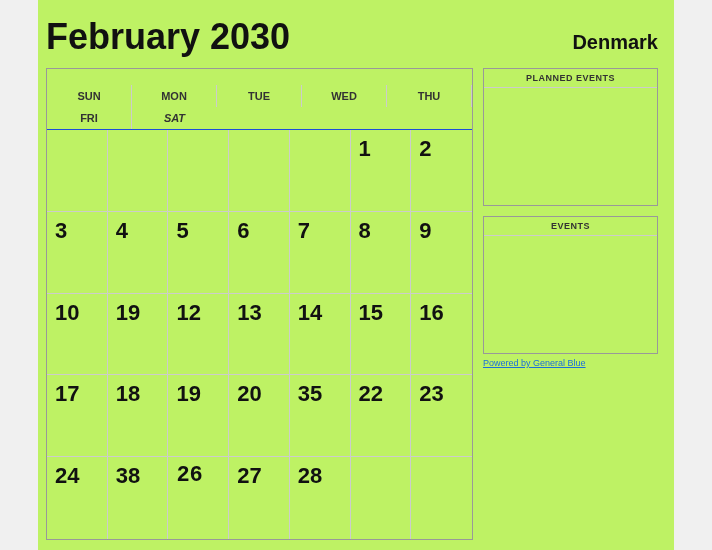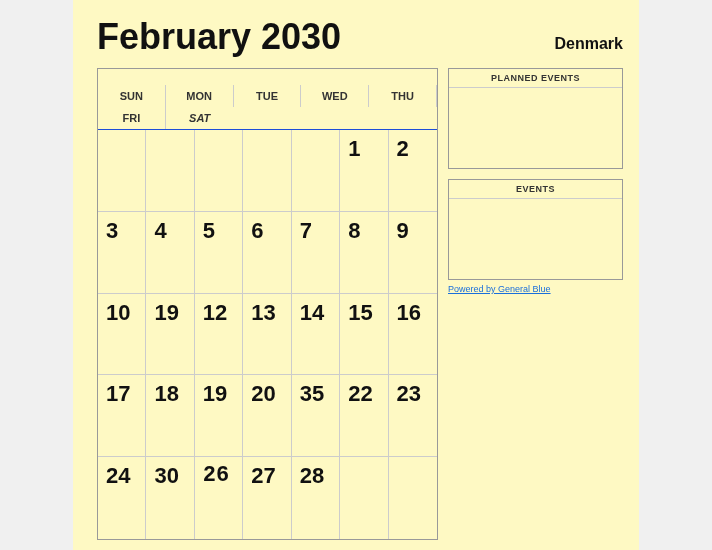--- a/index.html
+++ b/index.html
@@ -6,40 +6,40 @@
     body {
       background: #f0f0f0;
       font-family: Arial, sans-serif;
       display: flex;
       justify-content: center;
       align-items: center;
       width: 712px;
       height: 550px;
     }
     .page {
-      background: #fef9c3;
-      width: 566px;
+      background: #bef264;
+      width: 636px;
       height: 550px;
-      padding: 16px 16px 10px 24px;
+      padding: 16px 16px 10px 8px;
       display: flex;
       flex-direction: column;
     }
     .header {
       display: flex;
       justify-content: space-between;
       align-items: baseline;
       margin-bottom: 10px;
     }
     .month-title {
       font-size: 36px;
       font-weight: bold;
       color: #111;
     }
     .country-name {
-      font-size: 16px;
+      font-size: 20px;
       font-weight: bold;
       color: #111;
     }
     .main-content {
       display: flex;
       flex: 1;
       gap: 10px;
     }
     .calendar-section {
       flex: 1;
@@ -91,20 +91,21 @@
     .sidebar {
       width: 175px;
       display: flex;
       flex-direction: column;
       gap: 10px;
     }
     .sidebar-box {
       border: 1px solid #999;
       display: flex;
       flex-direction: column;
+      gap: 37px;
     }
     .sidebar-box-title {
       font-size: 9px;
       font-weight: bold;
       text-align: center;
       padding: 4px;
       border-bottom: 1px solid #ccc;
       color: #333;
       letter-spacing: 0.5px;
     }
@@ -174,21 +175,21 @@
           <div class="calendar-cell">15</div>
           <div class="calendar-cell">16</div>
           <div class="calendar-cell">17</div>
           <div class="calendar-cell">18</div>
           <div class="calendar-cell">19</div>
           <div class="calendar-cell">20</div>
           <div class="calendar-cell">35</div>
           <div class="calendar-cell">22</div>
           <div class="calendar-cell">23</div>
           <div class="calendar-cell" style="border-bottom: none;">24</div>
-          <div class="calendar-cell" style="border-bottom: none;">30</div>
+          <div class="calendar-cell" style="border-bottom: none;">38</div>
           <div class="calendar-cell" style="border-bottom: none; font-family: Liberation Mono, monospace;">26</div>
           <div class="calendar-cell" style="border-bottom: none;">27</div>
           <div class="calendar-cell" style="border-bottom: none;">28</div>
           <div class="calendar-cell empty" style="border-bottom: none;"></div>
           <div class="calendar-cell empty" style="border-bottom: none;"></div>
         </div>
     </div>
     <div class="sidebar-wrapper">
       <div class="sidebar">
         <div class="sidebar-box planned-events-box">

